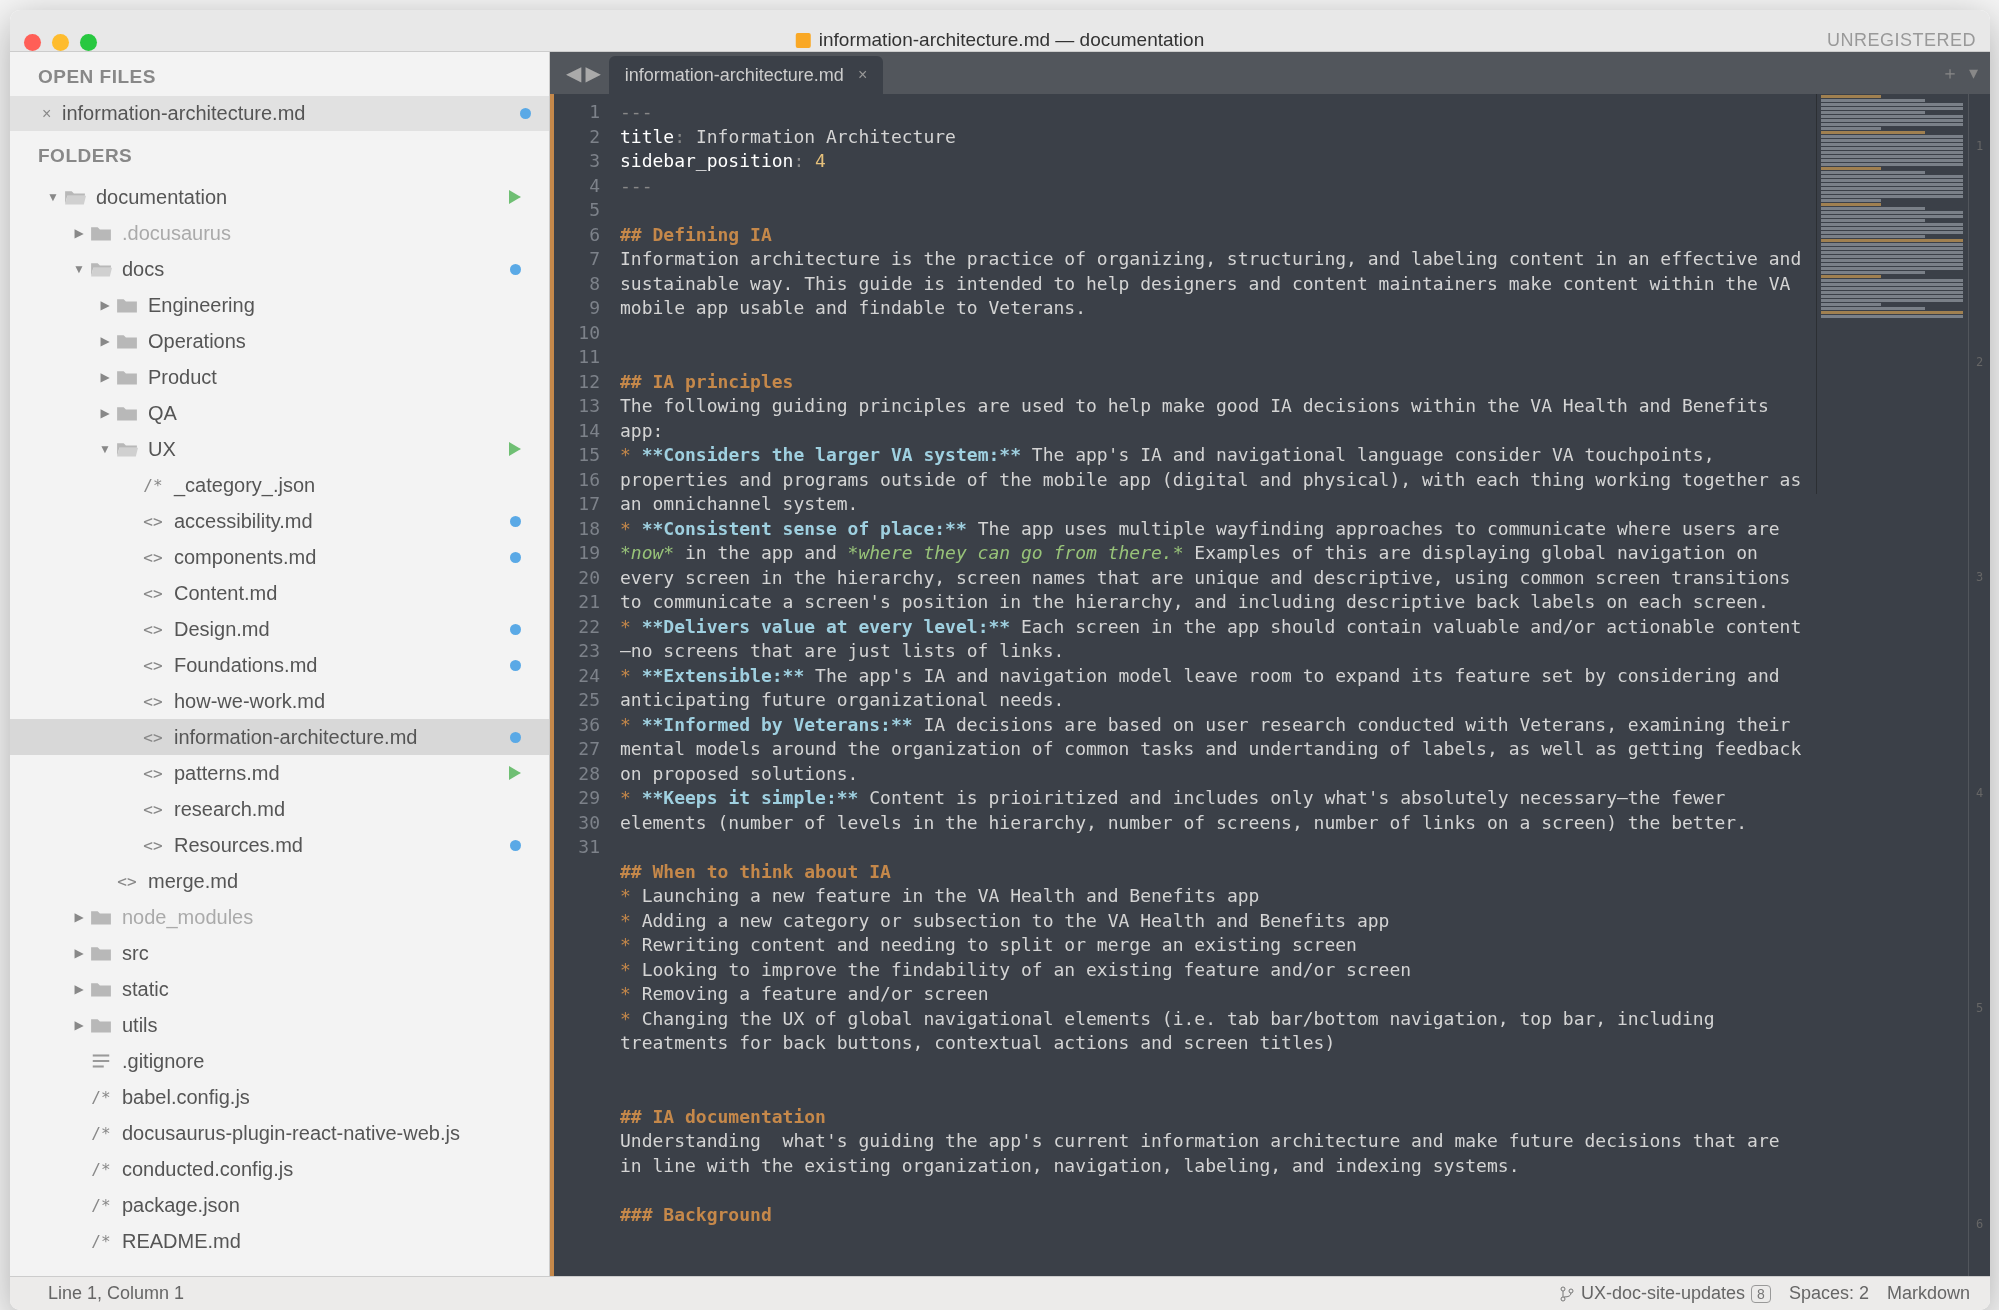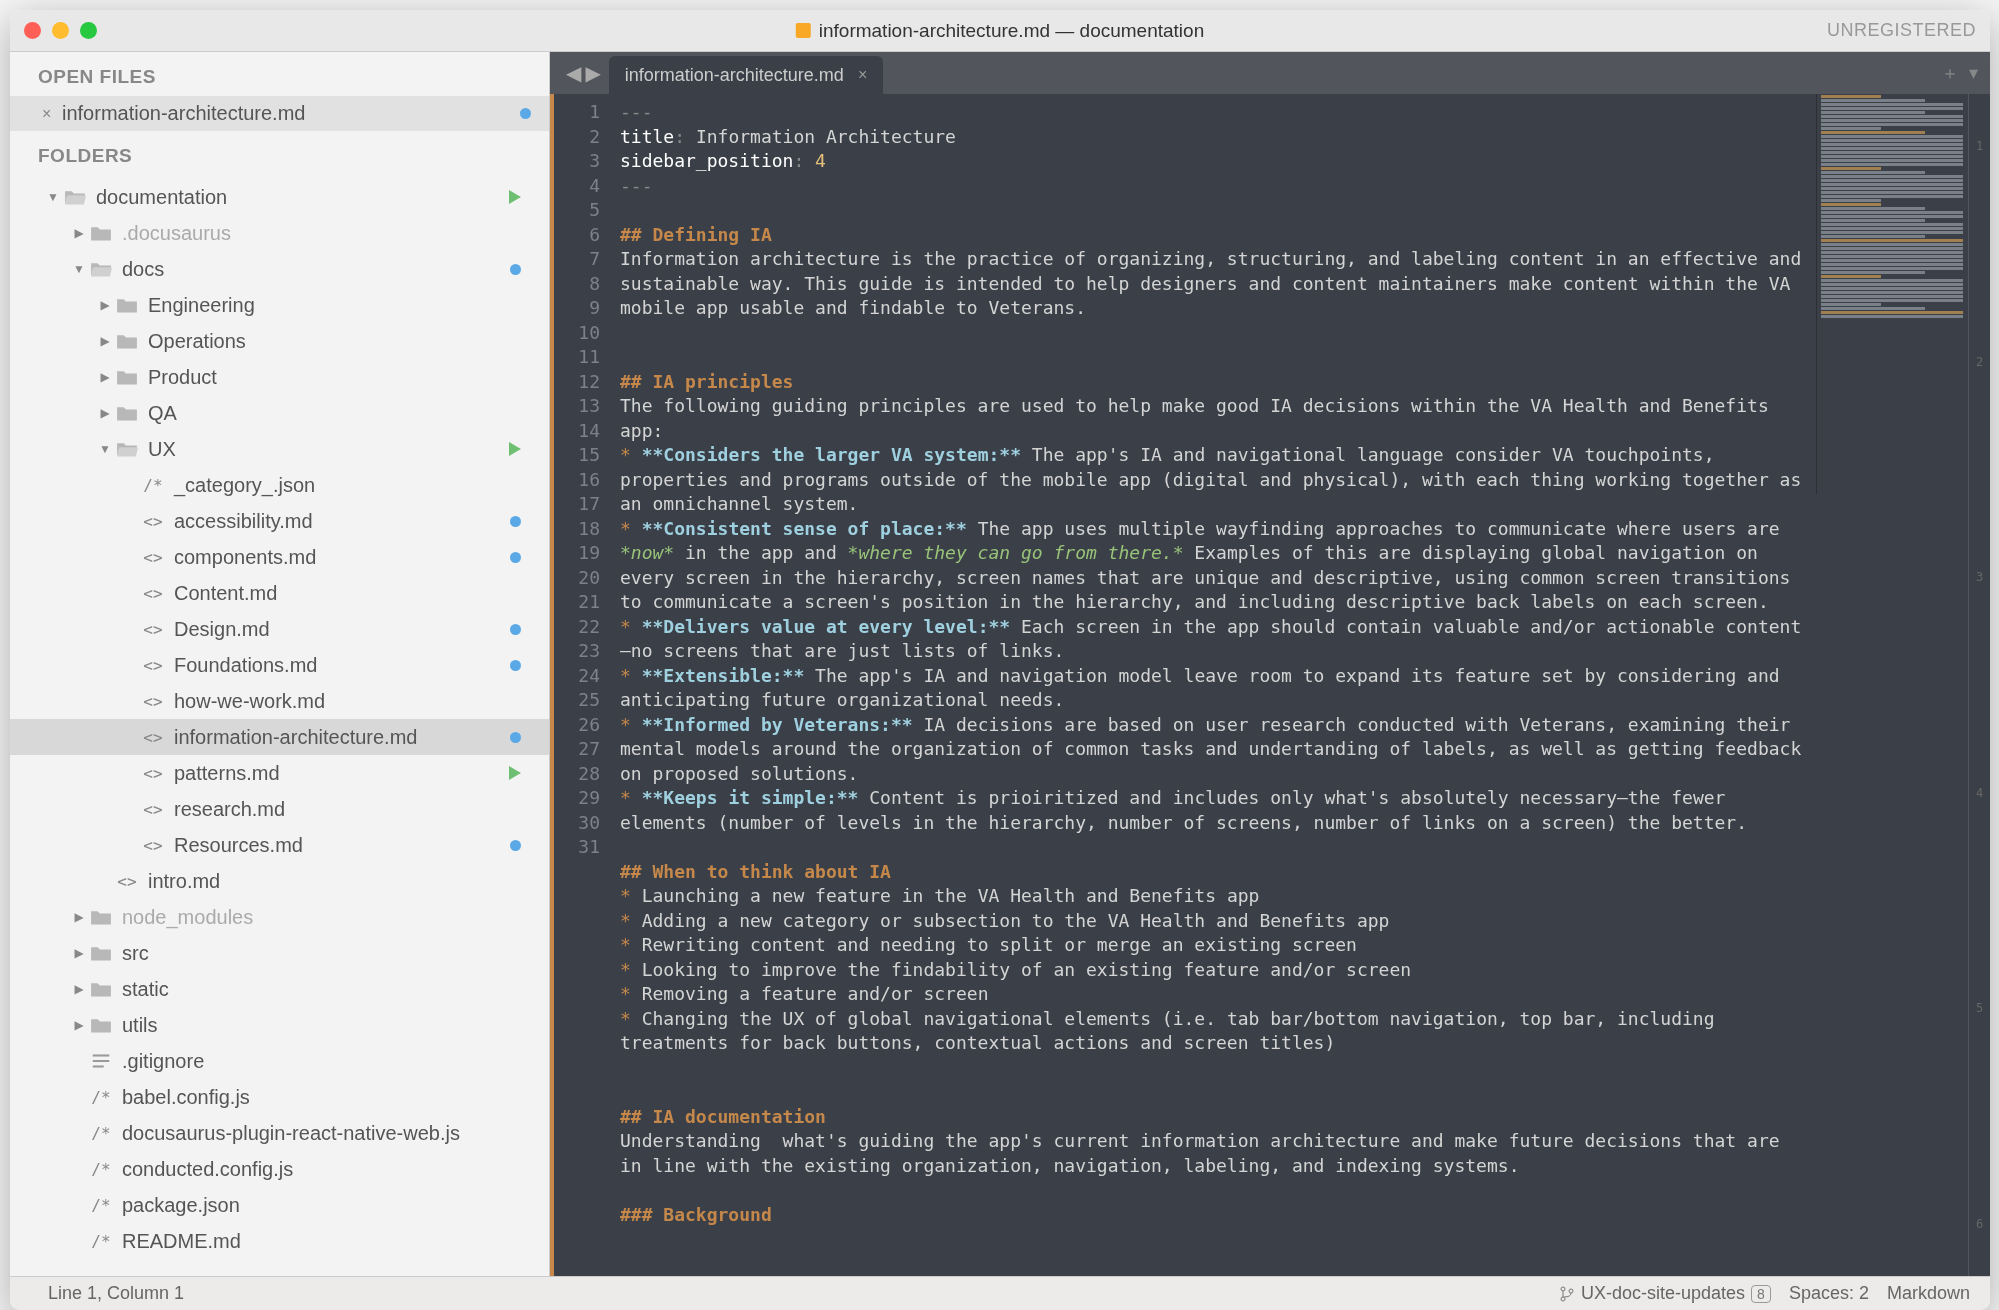--- a/index.html
+++ b/index.html
@@ -21,21 +21,21 @@
   border-radius: 10px;
   box-shadow: 0 10px 40px rgba(0,0,0,0.3);
   overflow: hidden;
   display: flex;
   flex-direction: column;
 }
 .titlebar {
   height: 42px;
   background: #e8e8e8;
   display: flex;
-  align-items: center;
+  align-items: flex-end;
   padding: 0 14px;
   border-bottom: 1px solid #ccc;
   position: relative;
 }
 .traffic-lights { display: flex; gap: 11px; }
 .traffic-light { width: 17px; height: 17px; border-radius: 50%; }
 .tl-close { background: #ff5f57; }
 .tl-min { background: #febc2e; }
 .tl-max { background: #28c840; }
 .title-center {
@@ -384,21 +384,21 @@
               <span class="angle-code">&lt;&gt;</span>
             </span>
             <span class="tree-label">Resources.md</span>
             <span class="row-badge dot-blue"></span>
           </div>
           <div class="tree-row indent-3">
             <span class="tree-disc"></span>
             <span class="tree-icon">
               <span class="angle-code">&lt;&gt;</span>
             </span>
-            <span class="tree-label">intro.md</span>
+            <span class="tree-label">merge.md</span>
           </div>
           <div class="tree-row indent-2">
             <span class="tree-disc">▶</span>
             <span class="tree-icon">
               <svg viewBox="0 0 20 16">
                 <path d="M1 3 h6 l2 2 h10 v10 h-18 z" fill="#b8b8b8"></path>
               </svg>
             </span>
             <span class="tree-label dim">node_modules</span>
           </div>
@@ -514,21 +514,21 @@
             <div class="ln">16</div>
             <div class="ln">17</div>
             <div class="ln">18</div>
             <div class="ln">19</div>
             <div class="ln">20</div>
             <div class="ln">21</div>
             <div class="ln">22</div>
             <div class="ln">23</div>
             <div class="ln">24</div>
             <div class="ln">25</div>
-            <div class="ln">26</div>
+            <div class="ln">36</div>
             <div class="ln">27</div>
             <div class="ln">28</div>
             <div class="ln">29</div>
             <div class="ln">30</div>
             <div class="ln">31</div>
           </div>
         <div class="code" id="code"><div class="line"><span class="c-punc">---</span></div><div class="line"><span class="c-key">title</span><span class="c-punc">: </span><span>Information Architecture</span></div><div class="line"><span class="c-key">sidebar_position</span><span class="c-punc">: </span><span class="c-num">4</span></div><div class="line"><span class="c-punc">---</span></div><div class="line">&nbsp;</div><div class="line"><span class="c-head">## Defining IA</span></div><div class="line"><span>Information architecture is the practice of organizing, structuring, and labeling content in an effective and sustainable way. This guide is intended to help designers and content maintainers make content within the VA mobile app usable and findable to Veterans.</span></div><div class="line">&nbsp;</div><div class="line">&nbsp;</div><div class="line"><span class="c-head">## IA principles</span></div><div class="line"><span>The following guiding principles are used to help make good IA decisions within the VA Health and Benefits app:</span></div><div class="line"><span class="c-star">* </span><span class="c-bold">**Considers the larger VA system:**</span><span> The app's IA and navigational language consider VA touchpoints, properties and programs outside of the mobile app (digital and physical), with each thing working together as an omnichannel system.</span></div><div class="line"><span class="c-star">* </span><span class="c-bold">**Consistent sense of place:**</span><span> The app uses multiple wayfinding approaches to communicate where users are </span><span class="c-ital">*now*</span><span> in the app and </span><span class="c-ital">*where they can go from there.*</span><span> Examples of this are displaying global navigation on every screen in the hierarchy, screen names that are unique and descriptive, using common screen transitions to communicate a screen's position in the hierarchy, and including descriptive back labels on each screen.</span></div><div class="line"><span class="c-star">* </span><span class="c-bold">**Delivers value at every level:**</span><span> Each screen in the app should contain valuable and/or actionable content—no screens that are just lists of links.</span></div><div class="line"><span class="c-star">* </span><span class="c-bold">**Extensible:**</span><span> The app's IA and navigation model leave room to expand its feature set by considering and anticipating future organizational needs.</span></div><div class="line"><span class="c-star">* </span><span class="c-bold">**Informed by Veterans:**</span><span> IA decisions are based on user research conducted with Veterans, examining their mental models around the organization of common tasks and undertanding of labels, as well as getting feedback on proposed solutions.</span></div><div class="line"><span class="c-star">* </span><span class="c-bold">**Keeps it simple:**</span><span> Content is prioiritized and includes only what's absolutely necessary—the fewer elements (number of levels in the hierarchy, number of screens, number of links on a screen) the better.</span></div><div class="line">&nbsp;</div><div class="line"><span class="c-head">## When to think about IA</span></div><div class="line"><span class="c-star">* </span><span>Launching a new feature in the VA Health and Benefits app</span></div><div class="line"><span class="c-star">* </span><span>Adding a new category or subsection to the VA Health and Benefits app</span></div><div class="line"><span class="c-star">* </span><span>Rewriting content and needing to split or merge an existing screen</span></div><div class="line"><span class="c-star">* </span><span>Looking to improve the findability of an existing feature and/or screen</span></div><div class="line"><span class="c-star">* </span><span>Removing a feature and/or screen</span></div><div class="line"><span class="c-star">* </span><span>Changing the UX of global navigational elements (i.e. tab bar/bottom navigation, top bar, including treatments for back buttons, contextual actions and screen titles)</span></div><div class="line">&nbsp;</div><div class="line">&nbsp;</div><div class="line"><span class="c-head">## IA documentation</span></div><div class="line"><span>Understanding  what's guiding the app's current information architecture and make future decisions that are in line with the existing organization, navigation, labeling, and indexing systems.</span></div><div class="line">&nbsp;</div><div class="line"><span class="c-head">### Background</span></div></div>
         <div class="minimap" id="minimap">
             <div class="mm-line short h"></div>
             <div class="mm-line med"></div>

